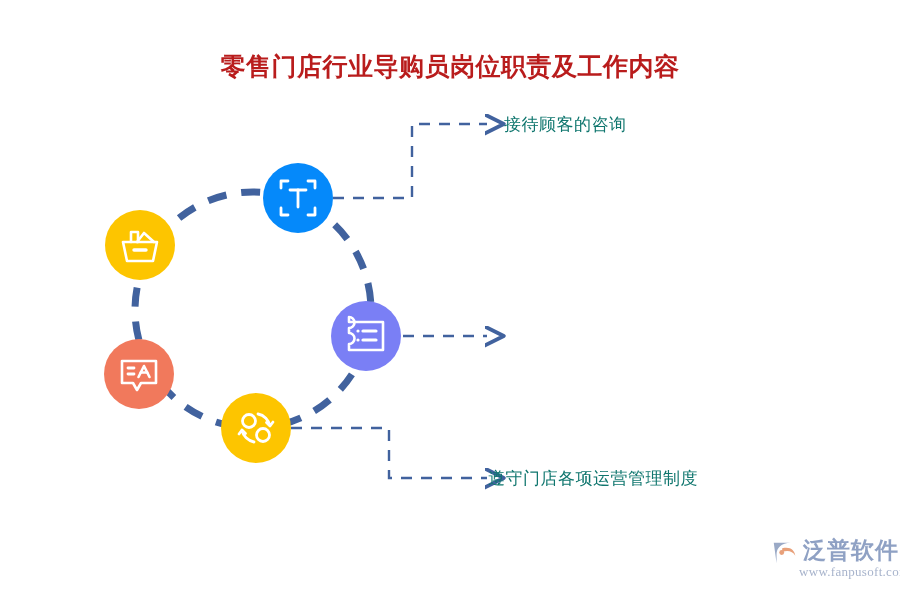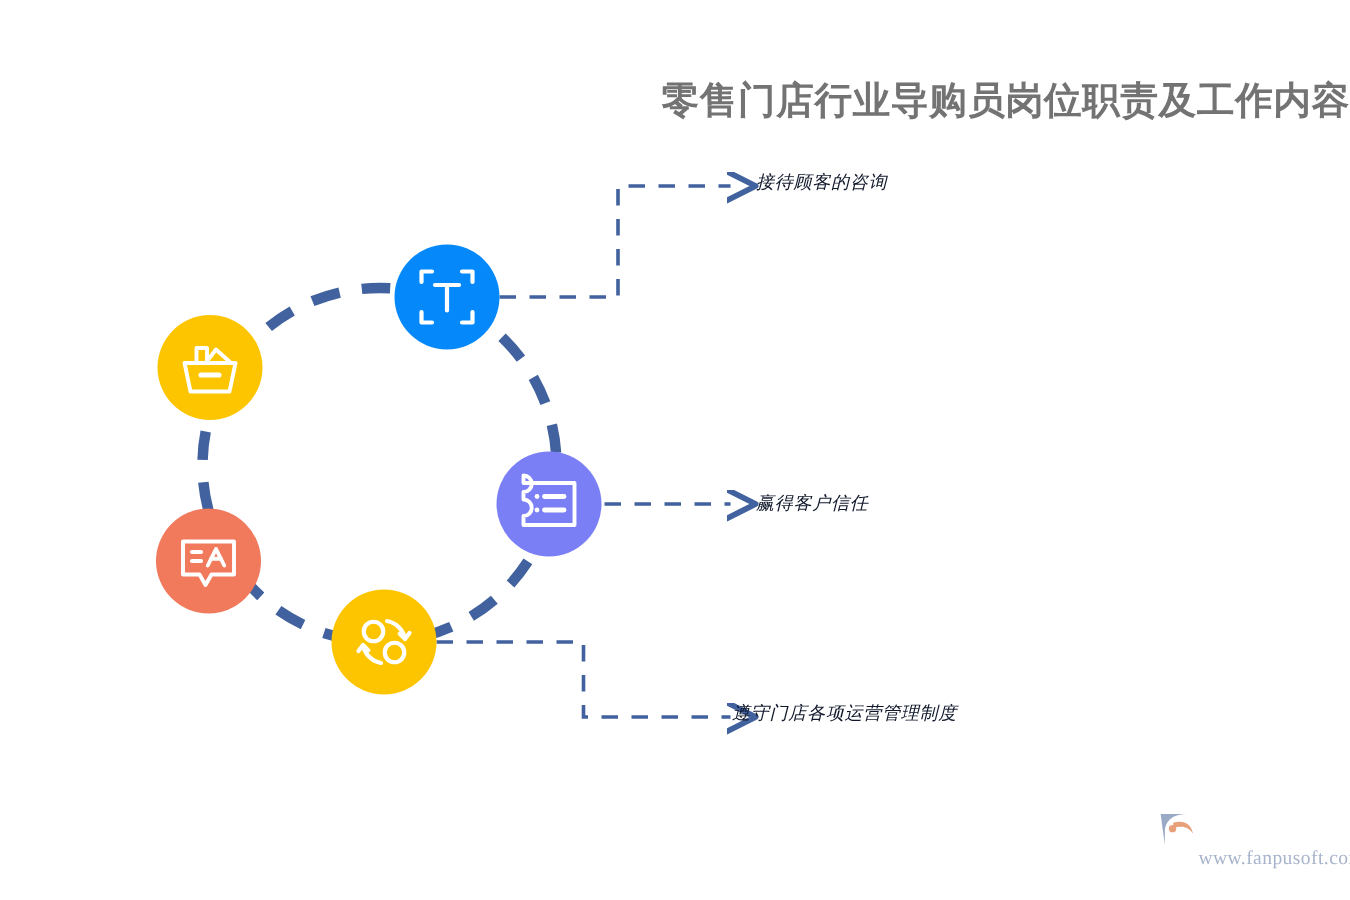--- a/index.html
+++ b/index.html
@@ -17,41 +17,40 @@
   #canvas {
     position: relative;
     width: 900px;
     height: 600px;
   }
   .title {
     position: absolute;
     left: 0;
     top: 50px;
     width: 900px;
-    text-align: right;
+    text-align: center;
     font-size: 25px;
     font-weight: bold;
-    color: #737373;
+    color: #b91c1c;
     letter-spacing: 0.5px;
     white-space: nowrap;
   }
   .diagram-svg {
     position: absolute;
     left: 0;
     top: 0;
     width: 900px;
     height: 600px;
   }
   .label {
     position: absolute;
-    font-size: 12px;
-    color: #0f172a;
+    font-size: 17px;
+    color: #0f766e;
     white-space: nowrap;
     letter-spacing: 0.5px;
-    font-style: italic;
   }
   .label-1 { left: 504px; top: 113px; }
   .label-2 { left: 504px; top: 327px; }
   .label-3 { left: 488px; top: 467px; }
 
   .logo {
     position: absolute;
     left: 770px;
     top: 535px;
     width: 120px;
@@ -162,25 +161,25 @@
         <path d="M-17,-13 L17,-13 L17,9 L2,9 L-2,16 L-6,9 L-17,9 Z"></path>
         <path d="M-11,-6 L-5,-6" stroke-width="2.8"></path>
         <path d="M-11,0 L-5,0" stroke-width="2.8"></path>
         <path d="M-0.5,3 L5,-8 L10.5,3"></path>
         <path d="M1.8,-1.5 L8.2,-1.5"></path>
       </g>
     </g>
   </svg>
 
   <div class="label label-1">接待顾客的咨询</div>
-  <div class="label label-2">赢得客户信任</div>
   <div class="label label-3">遵守门店各项运营管理制度</div>
 
   <div class="logo">
     <svg class="logo-mark" viewBox="0 0 32 32" xmlns="http://www.w3.org/2000/svg">
       <path d="M4,6 L22,6 C12,6 7,12 7,18 L7,28 Z" fill="#9aa9c6"></path>
       <path d="M13,12 C22,10 26,14 27,20 C24,15 19,14 13,16 Z" fill="#e8a07a"></path>
       <circle cx="12.5" cy="16.5" r="2.6" fill="#e8a07a"></circle>
     </svg>
+    <div class="logo-cn">泛普软件</div>
     <div class="logo-url">www.fanpusoft.com</div>
   </div>
 
 </div>
 
 </body></html>

